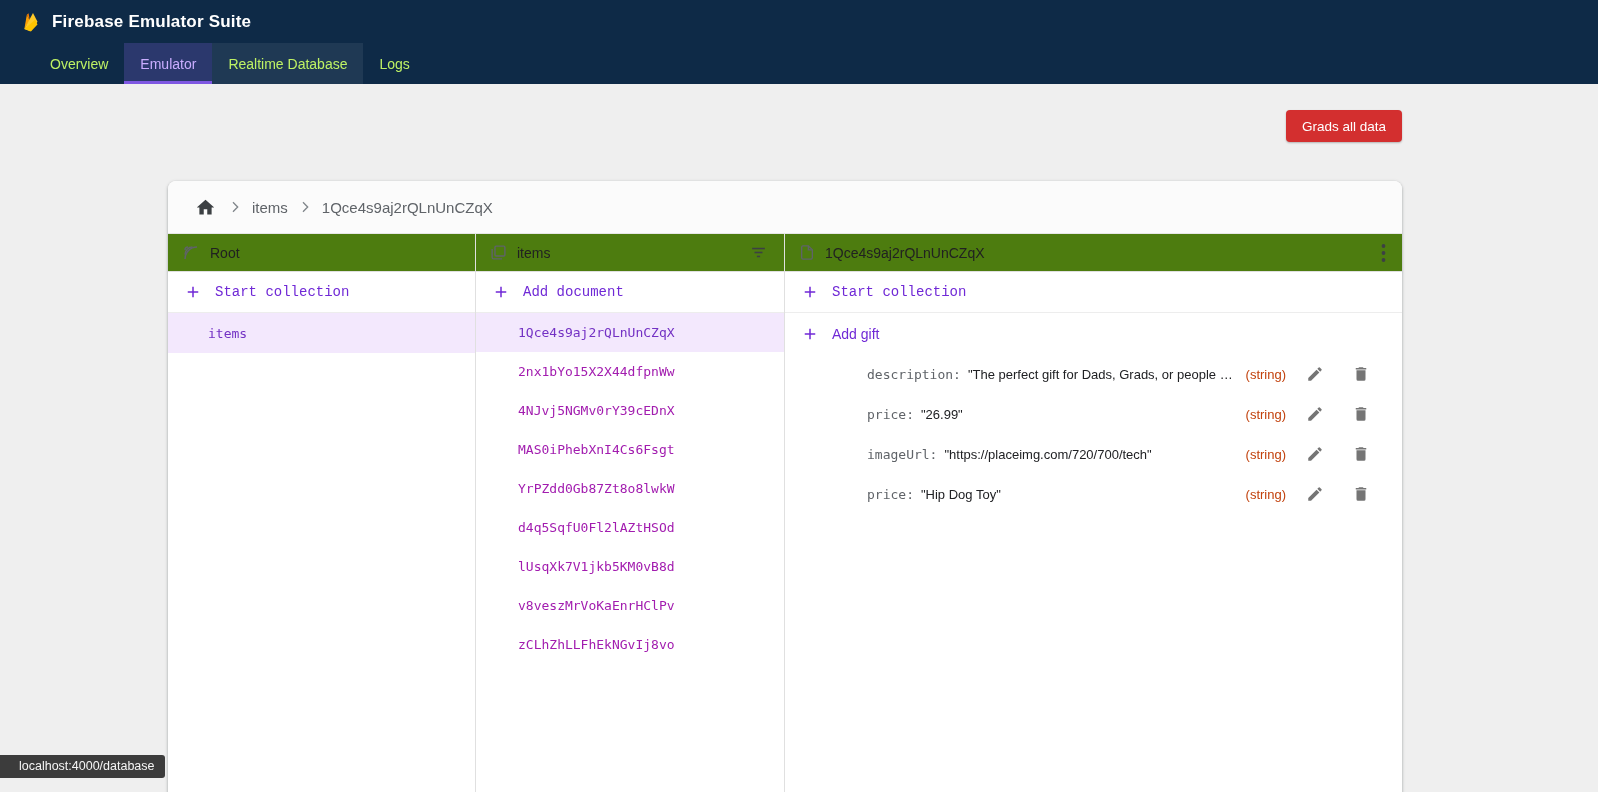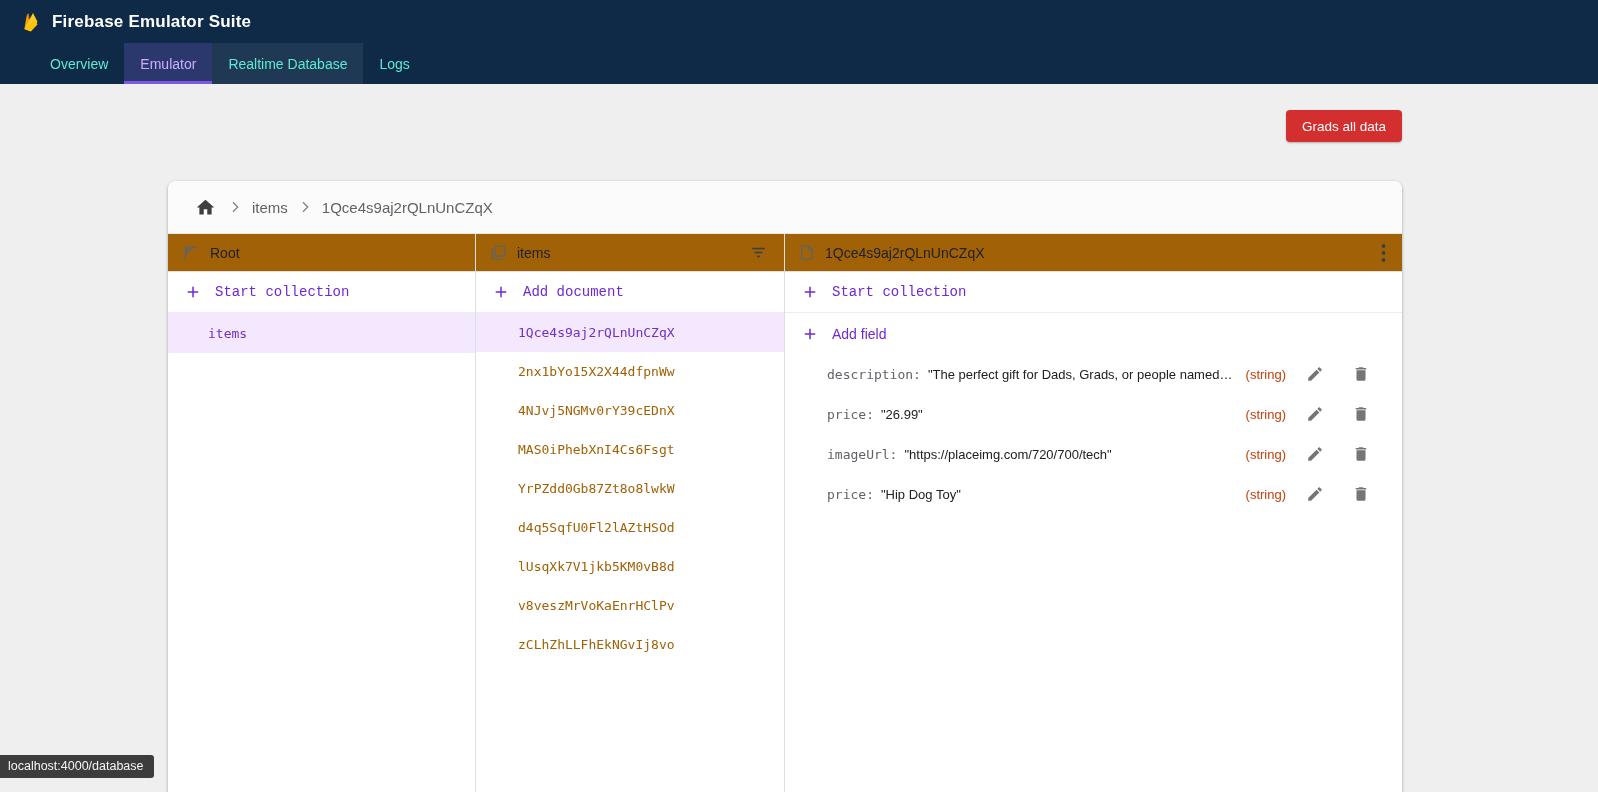--- a/index.html
+++ b/index.html
@@ -12,21 +12,21 @@
   }
   .mono { font-family: "DejaVu Sans Mono", "Liberation Mono", monospace; }
 
   
   .app-header { background: #0e2a47; width: 100%; }
   .title-row { height: 43px; display: flex; align-items: center; gap: 11px; padding-left: 21px; }
   .app-title { color: #ffffff; font-size: 17px; font-weight: 700; letter-spacing: .2px; }
   .tabs-row { display: flex; height: 41px; padding-left: 34px; }
   .tab {
     display: flex; align-items: center; padding: 0 16px;
-    color: #5eead4; font-size: 14px; font-weight: 500; cursor: pointer; white-space: nowrap;
+    color: #bef264; font-size: 14px; font-weight: 500; cursor: pointer; white-space: nowrap;
   }
   .tab.active { color: #c9adff; background: rgba(132,98,222,.25); box-shadow: inset 0 -3px 0 #7e57e2; }
   .tab.tinted { background: rgba(255,255,255,.07); }
 
   
   .clear-btn {
     position: absolute; top: 110px; right: 196px; height: 32px; padding: 0 16px;
     background: #d32f2f; color: #fff; border: none; border-radius: 4px;
     font-family: inherit; font-size: 13.5px; font-weight: 500; cursor: pointer;
     box-shadow: 0 1px 2px rgba(0,0,0,.25);
@@ -48,54 +48,54 @@
   .chev { display: flex; align-items: center; }
   .home-btn { background: none; border: none; cursor: pointer; display: flex; align-items: center; padding: 2px; }
 
   .columns { flex: 1; display: flex; min-height: 0; }
   .col { display: flex; flex-direction: column; min-width: 0; }
   .col-root { width: 308px; border-right: 1px solid #e0e0e0; }
   .col-collection { width: 309px; border-right: 1px solid #e0e0e0; }
   .col-document { flex: 1; }
 
   .col-header {
-    flex: none; height: 38px; background: #a16207; border-bottom: 1px solid #e0e0e0;
+    flex: none; height: 38px; background: #4d7c0f; border-bottom: 1px solid #e0e0e0;
     display: flex; align-items: center; gap: 10px; padding: 0 14px;
     font-size: 14px; color: #212121;
   }
   .grow { flex: 1; min-width: 0; }
   .icon-btn { background: none; border: none; padding: 2px; display: flex; align-items: center; cursor: pointer; }
 
   .action-row {
     flex: none; height: 41px; display: flex; align-items: center; gap: 13px;
     padding: 0 16px; color: #7029d6; font-size: 14px; font-weight: 500; cursor: pointer;
   }
   .action-row.bordered { border-bottom: 1px solid #ededed; font-family: Liberation Mono, monospace; }
   .plus-icon { display: flex; align-items: center; }
 
   .tree-row {
     flex: none; height: 40px; display: flex; align-items: center;
     padding-left: 40px; font-size: 13px; color: #202124; cursor: pointer;
   }
   .doc-row {
     flex: none; height: 39px; display: flex; align-items: center;
-    padding-left: 42px; font-size: 13px; color: #a16207; cursor: pointer; white-space: nowrap;
+    padding-left: 42px; font-size: 13px; color: #a21caf; cursor: pointer; white-space: nowrap;
   }
   .tree-row.selected, .doc-row.selected { background: #f3e8fd; color: #7331c4; }
 
   .field-row { flex: none; height: 40px; display: flex; align-items: center; padding: 0 30px 0 42px; }
-  .field-key { font-size: 13px; color: #5f6368; white-space: nowrap; }
+  .field-key { font-size: 13px; color: #5f6368; white-space: nowrap; margin-left: 40px; }
   .field-value { font-size: 13px; color: #202124; margin-left: 7px; white-space: nowrap; overflow: hidden; text-overflow: ellipsis; }
   .field-type { font-size: 13px; color: #c2410c; margin: 0 18px 0 12px; white-space: nowrap; }
   .field-actions { display: flex; align-items: center; gap: 24px; }
 
   .status-bubble {
     position: absolute; left: 0; bottom: 14px;
     background: #3c3c3c; color: #f5f5f5; font-size: 12.5px;
-    padding: 4px 10px 5px 8px; border-radius: 0 3px 3px 0;
+    padding: 4px 10px 5px 19px; border-radius: 0 3px 3px 0;
   }
 </style>
 </head>
 <body>
 
 <header class="app-header">
   <div class="title-row">
     <span style="display:flex;align-items:center;">
       <svg viewBox="0 0 24 24" width="20" height="24" aria-hidden="true">
         <path fill="#FFA000" d="M4 20.5 L7 3.2 L10.6 10.1 Z"></path>
@@ -224,21 +224,21 @@
             </svg>
         </span>
         <span>Start collection</span>
       </div>
       <div class="action-row">
         <span class="plus-icon">
           <svg viewBox="0 0 24 24" width="18" height="18" fill="currentColor">
               <path d="M11 5h2v6h6v2h-6v6h-2v-6H5v-2h6z"></path>
             </svg>
         </span>
-        <span>Add field</span>
+        <span>Add gift</span>
       </div>
 
       <div class="field-row">
         <span class="field-key mono">description:</span>
         <span class="field-value">"The perfect gift for Dads, Grads, or people named Ch…</span>
         <span class="grow"></span>
         <span class="field-type">(string)</span>
         <span class="field-actions">
           <button class="icon-btn">
             <svg viewBox="0 0 24 24" width="18" height="18" fill="#757575">

